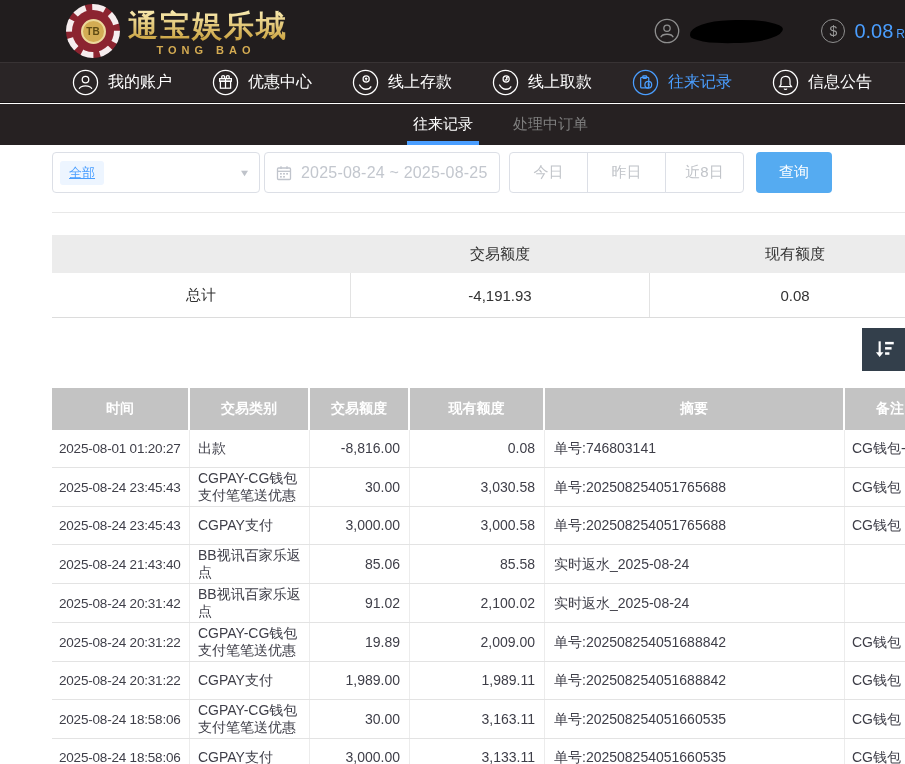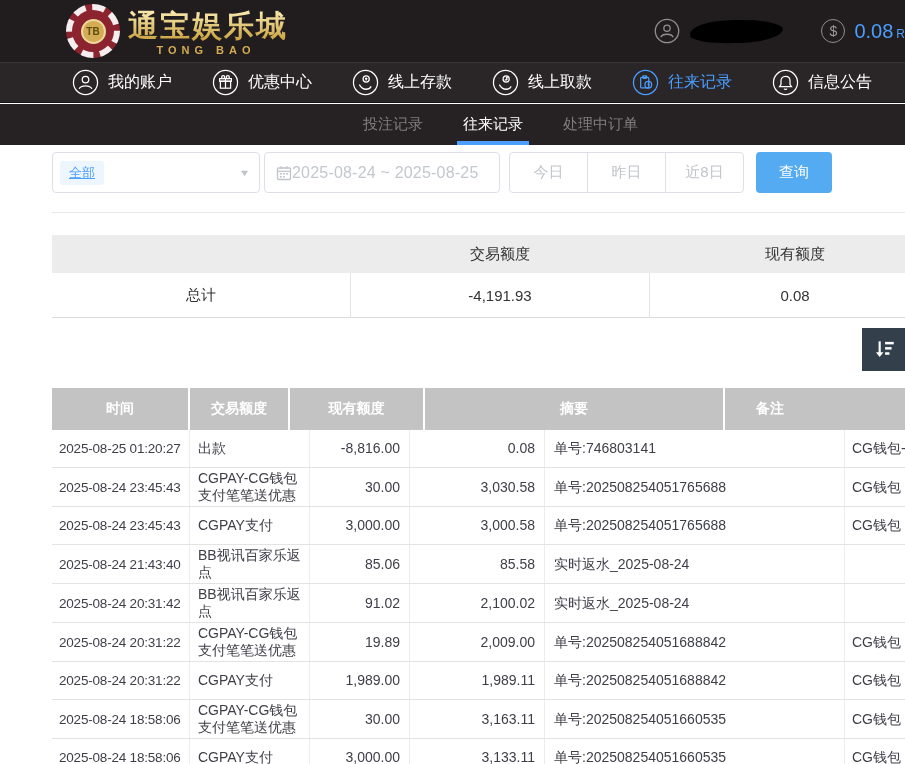--- a/index.html
+++ b/index.html
@@ -44,21 +44,21 @@
   .tab.active { color:#fff; }
   .tab .underline { position:absolute; left:0; right:0; bottom:0; height:4px; background:#4a9eff; }
 
   
   .filter-row { position:absolute; top:152px; left:52px; display:flex; align-items:center; }
   .type-select { width:208px; height:41px; border:1px solid #dcdfe6; border-radius:4px; background:#fff;
                  display:flex; align-items:center; padding:0 10px 0 7px; cursor:pointer; }
   .type-tag { background:#edf5ff; color:#4a9eff; font-size:13px; padding:3px 9px; border-radius:3px;text-decoration:underline; }
   .caret { margin-left:auto; font-size:9px; color:#bfc3ca; transform:scaleX(1.3); }
   .date-range { width:236px; height:41px; border:1px solid #dcdfe6; border-radius:4px; background:#fff; margin-left:4px;
-                display:flex; align-items:center; padding:0 11px; cursor:pointer; }
+                display:flex; align-items:center; padding:0 11px; gap:9px; cursor:pointer; }
   .date-text { font-size:16px; color:#c3c7ce; white-space:nowrap; letter-spacing:.2px; }
   .btn-group { display:flex; margin-left:9px; }
   .qbtn { width:79px; height:41px; background:#fff; border:1px solid #dcdfe6; color:#c1c4c9; font-size:15px;
           display:flex; align-items:center; justify-content:center; cursor:pointer; }
   .qbtn + .qbtn { margin-left:-1px; }
   .qbtn:first-child { border-radius:4px 0 0 4px; }
   .qbtn:last-child { border-radius:0 4px 4px 0; }
   .query-btn { width:76px; height:41px; margin-left:12px; background:#55abf1; border:none; border-radius:4px;
                color:#fff; font-size:15px; display:flex; align-items:center; justify-content:center; cursor:pointer; }
 
@@ -172,21 +172,20 @@
       <svg width="27" height="27" viewBox="0 0 28 28" fill="none" stroke-width="1.3">
         <circle cx="14" cy="14" r="12.5"></circle>
           <path d="M14 7.6 c-3 0-4.7 2.2-4.7 5 v3.5 l-1.5 2.2 h12.4 l-1.5-2.2 v-3.5 c0-2.8-1.7-5-4.7-5 z"></path>
           <path d="M12.6 20.4 c.3 1 2.5 1 2.8 0"></path>
       </svg>
       <span>信息公告</span>
     </div>
   </nav>
 
   <div class="subnav">
-    <div class="tab">投注记录</div>
     <div class="tab active">
       <span>往来记录</span>
       <div class="underline"></div>
     </div>
     <div class="tab">处理中订单</div>
   </div>
 
   <div class="filter-row">
     <div class="type-select">
       <span class="type-tag">全部</span>
@@ -235,28 +234,29 @@
         <path d="M4.5 14 h7 L8 18.5 Z" fill="#fff"></path>
       <rect x="13" y="4.5" width="8" height="2.3" fill="#fff"></rect>
         <rect x="13" y="9.3" width="6" height="2.3" fill="#fff"></rect>
         <rect x="13" y="14.1" width="4" height="2.3" fill="#fff"></rect>
     </svg>
   </div>
 
   <div class="dtable">
     <div class="thead">
       <div class="th w-time">时间</div>
+      <div class="th w-type">交易类别</div>
       <div class="th w-amount">交易额度</div>
       <div class="th w-balance">现有额度</div>
       <div class="th w-summary">摘要</div>
       <div class="th w-remark">备注</div>
     </div>
 
     <div class="trow">
-      <div class="td w-time">2025-08-25 01:20:27</div>
+      <div class="td w-time">2025-08-01 01:20:27</div>
       <div class="td w-type">出款</div>
       <div class="td w-amount">-8,816.00</div>
       <div class="td w-balance">0.08</div>
       <div class="td w-summary">单号:746803141</div>
       <div class="td w-remark">CG钱包-24</div>
     </div>
     <div class="trow">
       <div class="td w-time">2025-08-24 23:45:43</div>
       <div class="td w-type">CGPAY-CG钱包支付笔笔送优惠</div>
       <div class="td w-amount">30.00</div>

